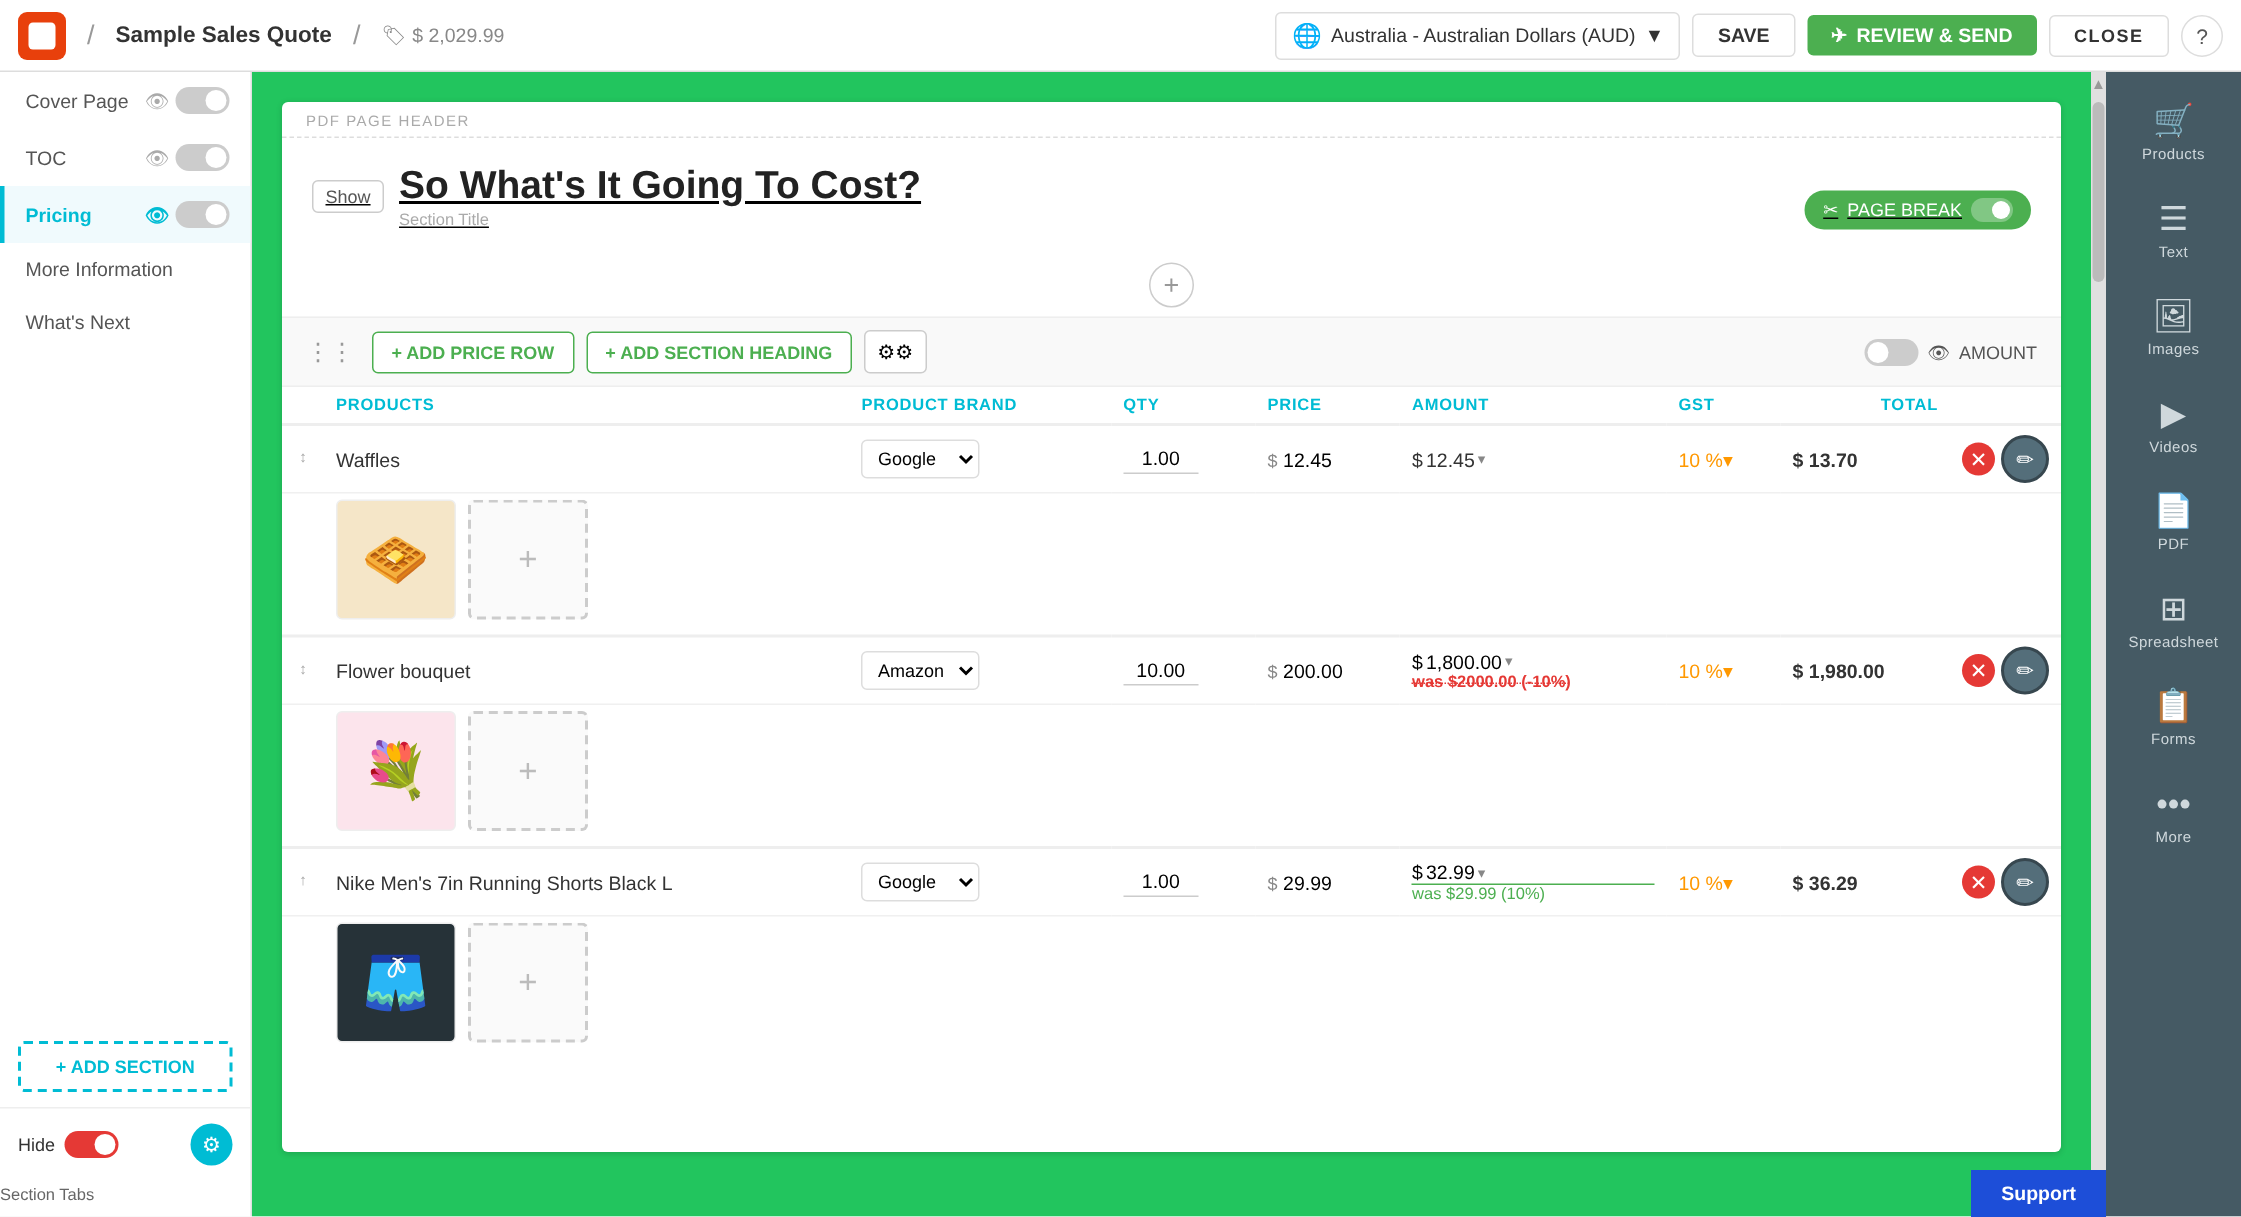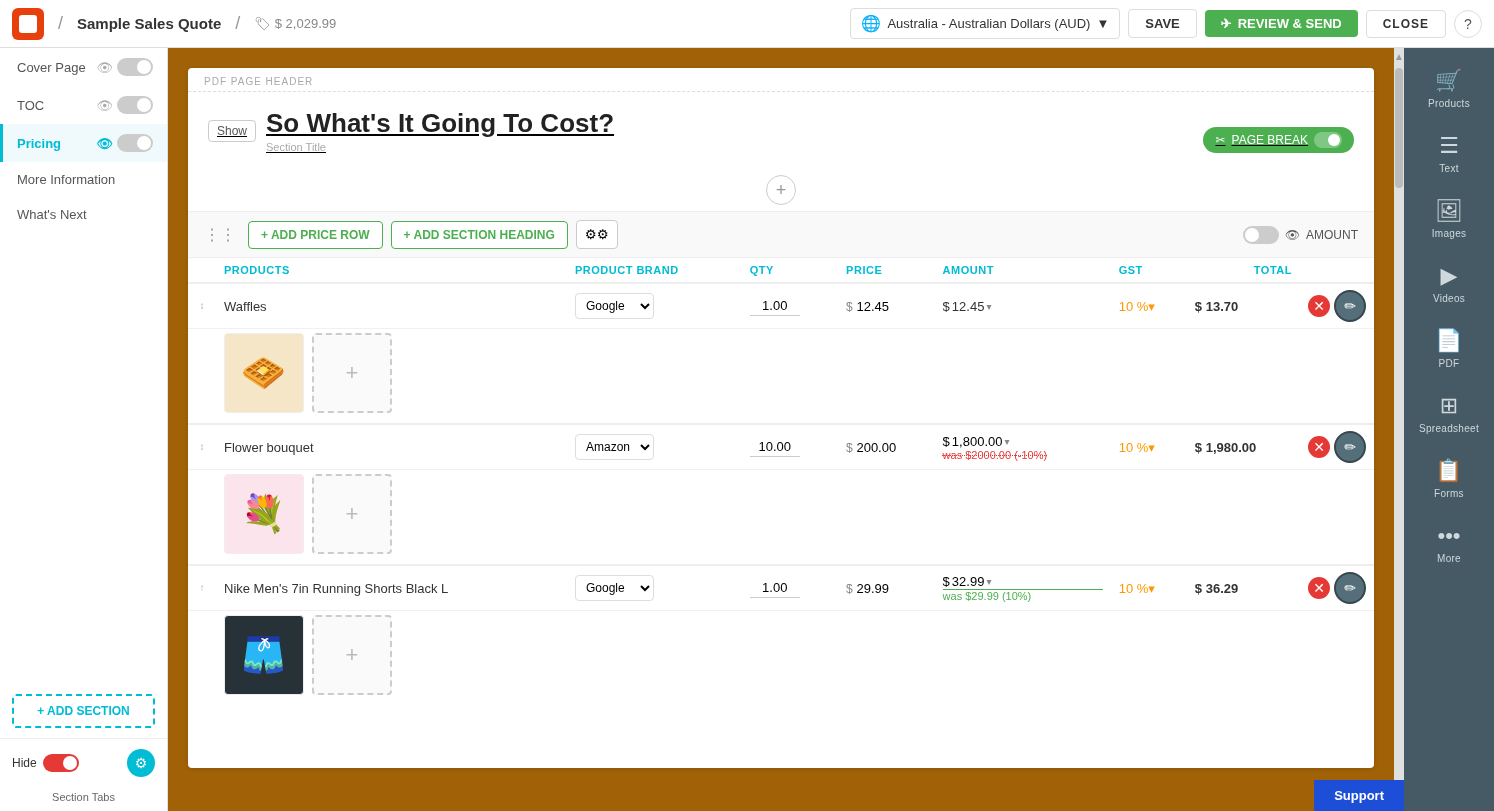--- a/index.html
+++ b/index.html
@@ -32,24 +32,24 @@
     .toggle { width: 36px; height: 18px; border-radius: 10px; background: #ccc; position: relative; cursor: pointer; }
     .toggle.on { background: #ccc; }
     .toggle-knob { width: 14px; height: 14px; border-radius: 50%; background: #fff; position: absolute; top: 2px; left: 20px; }
     .eye-icon { color: #aaa; font-size: 13px; }
     .add-section-btn { margin: 10px 12px; background: #fff; border: 2px dashed #00bcd4; color: #00bcd4; border-radius: 4px; padding: 8px; font-size: 12px; font-weight: 700; cursor: pointer; text-align: center; }
     .sidebar-bottom { margin-top: auto; padding: 10px 12px; display: flex; align-items: center; justify-content: space-between; border-top: 1px solid #eee; }
     .hide-toggle-wrap { display: flex; align-items: center; gap: 6px; font-size: 12px; color: #333; }
     .hide-toggle { width: 36px; height: 18px; border-radius: 10px; background: #e53935; position: relative; cursor: pointer; }
     .hide-toggle-knob { width: 14px; height: 14px; border-radius: 50%; background: #fff; position: absolute; top: 2px; right: 2px; }
     .settings-btn { width: 28px; height: 28px; background: #00bcd4; border-radius: 50%; cursor: pointer; display: flex; align-items: center; justify-content: center; color: #fff; font-size: 14px; }
-    .section-tabs-label { font-size: 11px; color: #666; text-align: center; margin-top: 4px; }
-
-    
-    .center-content { flex: 1; overflow-y: auto; background: #a16207; padding: 20px; position: relative; }
+    .section-tabs-label { font-size: 11px; color: #666; margin-top: 4px; }
+
+    
+    .center-content { flex: 1; overflow-y: auto; background: #22c55e; padding: 20px; position: relative; }
 
     
     .page { background: #fff; border-radius: 4px; box-shadow: 0 1px 4px rgba(0,0,0,0.15); min-height: 700px; padding: 0; position: relative; }
     .pdf-page-header { font-size: 10px; color: #aaa; letter-spacing: 1px; padding: 8px 16px 4px; border-bottom: 1px dashed #ddd; text-transform: uppercase; }
 
     
     .section-title-area { padding: 16px 20px; display: flex; align-items: flex-end; justify-content: space-between; text-decoration: underline; }
     .section-title-left { display: flex; align-items: center; gap: 10px; }
     .show-btn { background: #fff; border: 1px solid #ccc; border-radius: 4px; padding: 3px 8px; font-size: 12px; cursor: pointer; color: #555; }
     .section-heading { font-size: 26px; font-weight: 700; color: #222; }
@@ -104,21 +104,21 @@
     
     .scroll-bar-outer { width: 10px; background: #e0e0e0; flex-shrink: 0; position: relative; }
     .scroll-bar-thumb { width: 8px; height: 120px; background: #bbb; border-radius: 4px; position: absolute; top: 20px; left: 1px; }
     .scroll-arrow { width: 10px; height: 16px; display: flex; align-items: center; justify-content: center; font-size: 10px; color: #999; cursor: pointer; background: #e0e0e0; }
 
     
     .support-btn { position: fixed; bottom: 0; right: 90px; background: #1d4ed8; color: #fff; border: none; border-radius: 0; padding: 8px 20px; font-size: 13px; font-weight: 600; cursor: pointer; }
 
     .price-dollar { color: #888; font-size: 12px; }
     .amount-arrow { font-size: 10px; color: #888; }
-    .was-price-red { color: #e53935; font-size: 11px; text-decoration: line-through dotted; }
+    .was-price-red { color: #e53935; font-size: 11px; text-decoration: line-through dotted; font-weight: bold; }
     .was-price-green { color: #4caf50; font-size: 11px; }
     .row-sort-up-down { display: flex; flex-direction: column; align-items: center; cursor: grab; color: #aaa; font-size: 10px; line-height: 1; }
     .edit-circle { width: 32px; height: 32px; border-radius: 50%; background: #546e7a; border: 2px solid #37474f; display: flex; align-items: center; justify-content: center; cursor: pointer; color: #fff; font-size: 14px; }
     .row-action-group { display: flex; align-items: center; gap: 4px; }
   </style>
 </head>
 <body>
 
 <div class="top-bar">
   <div class="logo">

